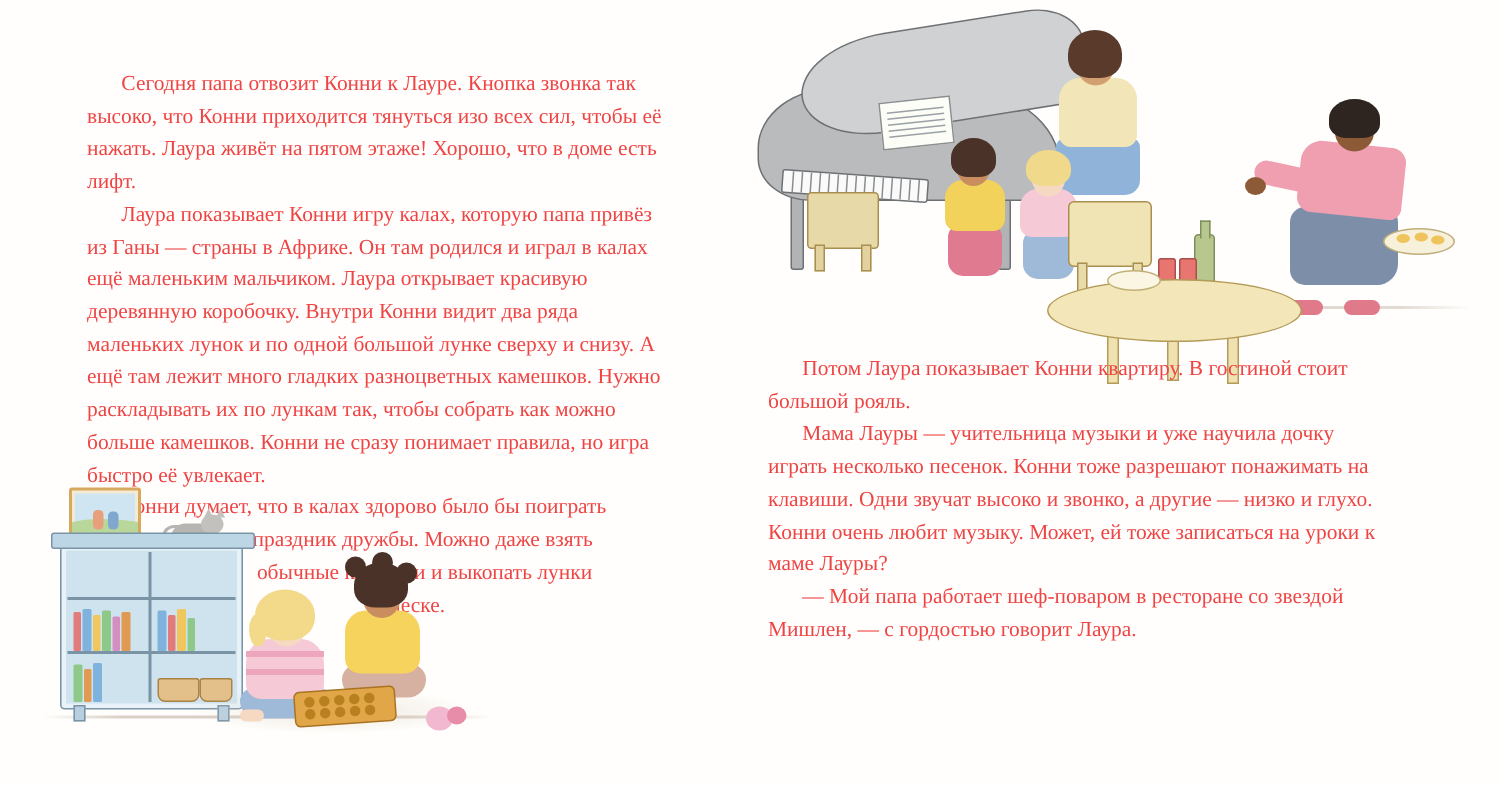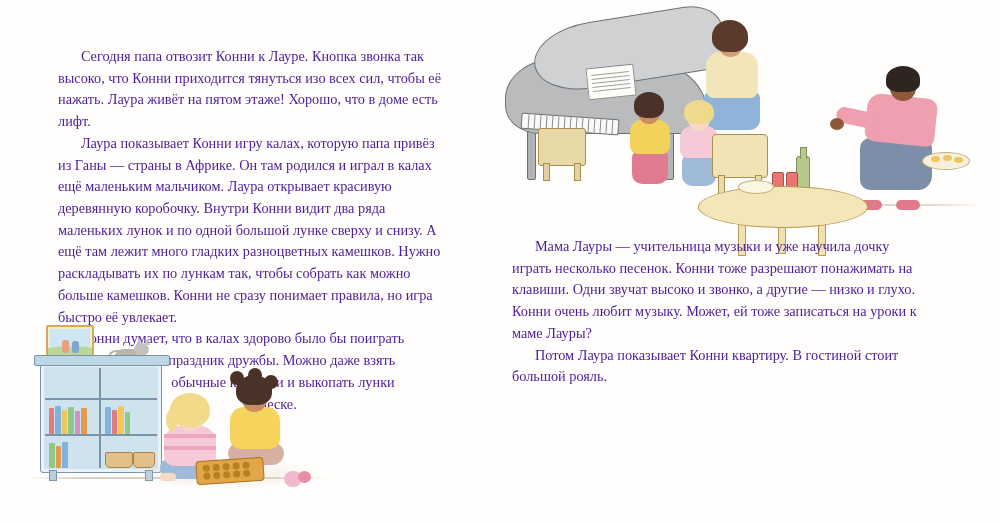--- a/index.html
+++ b/index.html
@@ -25,21 +25,21 @@
     height: 523px;
     width: 500px;
   }
   .page-left { left: 0; }
   .page-right { left: 500px; }
 
   .text-col {
     position: absolute;
     font-size: 14.3px;
     line-height: 1.52;
-    color: #4c1d95;
+    color: #ef4444;
     text-align: left;
   }
   .text-col p {
     margin: 0;
     text-indent: 1.6em;
   }
   .text-col p.noindent { text-indent: 0; }
 
   
   .left-text {
@@ -611,17 +611,18 @@
       <div class="rt-leg" style="left:80px; top:36px; height:30px;"></div>
       <div class="bottle"></div>
       <div class="glass" style="left:74px;"></div>
       <div class="glass" style="left:88px;"></div>
       <div class="rt-top"></div>
       <div class="plate-r"></div>
     </div>
   </div>
 
   <div class="text-col right-text">
+    <p>Потом Лаура показывает Конни квартиру. В гостиной стоит большой рояль.</p>
     <p>Мама Лауры — учительница музыки и уже научила дочку играть несколько песенок. Конни тоже разрешают понажимать на клавиши. Одни звучат высоко и звонко, а другие — низко и глухо. Конни очень любит музыку. Может, ей тоже записаться на уроки к маме Лауры?</p>
-    <p>Потом Лаура показывает Конни квартиру. В гостиной стоит большой рояль.</p>
+    <p>— Мой папа работает шеф-поваром в ресторане со звездой Мишлен, — с гордостью говорит Лаура.</p>
   </div>
 
 </div>
 
 </body></html>

